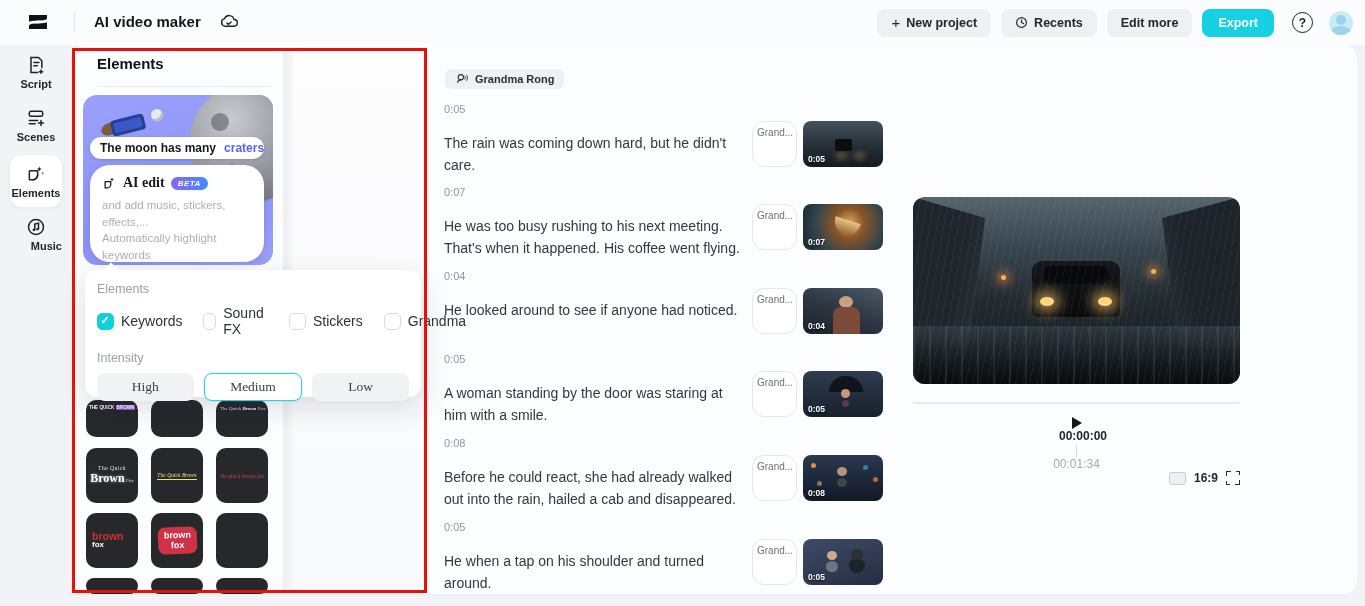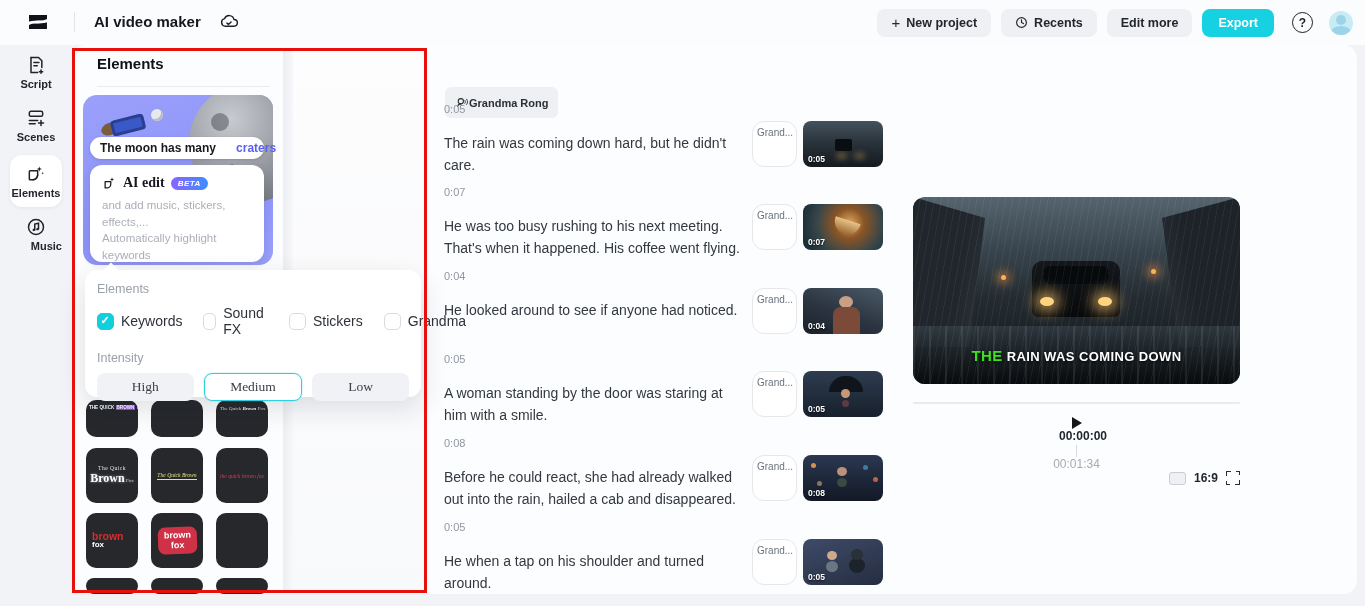--- a/index.html
+++ b/index.html
@@ -50,23 +50,23 @@
            background:linear-gradient(160deg,#9aa0fa 0%,#8d93f8 60%,#9aa0fa 100%); overflow:hidden; }
   .moon { position:absolute; right:-36px; top:-12px; width:120px; height:120px; border-radius:50%;
           background:radial-gradient(circle at 35% 30%, #c8cbd0 0%, #9b9fa5 45%, #5f646b 100%); }
   .moon::before { content:""; position:absolute; left:22px; top:30px; width:18px; height:18px; border-radius:50%; background:rgba(60,64,70,.45); box-shadow:30px 22px 0 -4px rgba(60,64,70,.4), 12px 44px 0 -7px rgba(60,64,70,.4); }
   .sat-body { position:absolute; left:28px; top:22px; width:34px; height:16px; border-radius:4px; background:#3a59c9; transform:rotate(-14deg); box-shadow:inset 0 0 0 3px #2b3f8e; }
   .sat-dish { position:absolute; left:18px; top:28px; width:18px; height:12px; border-radius:50%; background:#7a5c3a; transform:rotate(-20deg); }
   .sat-cap  { position:absolute; left:68px; top:14px; width:12px; height:12px; border-radius:50%; background:#e8e9ec; box-shadow:inset -2px -2px 0 #b9bcc2; }
   .caption-pill { position:absolute; left:90px; top:137px; width:174px; height:22px; border-radius:12px; background:#ffffff;
                   display:flex; align-items:center; padding:0 10px; font-size:12px; font-weight:bold; color:#17191e;
                   box-shadow:0 1px 3px rgba(25,30,50,.18); z-index:4; white-space:nowrap; }
-  .caption-pill .kw { color:#5c5ff5; margin-left:20px; }
-
-  .ai-card { position:absolute; left:90px; top:165px; width:174px; height:97px; border-radius:12px; background:#ffffff;
+  .caption-pill .kw { color:#5c5ff5; margin-left:8px; }
+
+  .ai-card { position:absolute; left:90px; top:165px; width:174px; height:97px; border-radius:20px; background:#ffffff;
              padding:10px 12px 0; z-index:4; box-shadow:0 2px 8px rgba(25,30,50,.12); }
   .ai-head { display:flex; align-items:center; gap:6px; }
   .ai-title { font-family:"Liberation Serif", serif; font-size:14px; font-weight:bold; color:#17191e; }
   .beta { font-size:8px; font-weight:bold; font-style:italic; color:#ffffff; letter-spacing:.5px;
           background:linear-gradient(90deg,#8a63ff,#3f8cff); border-radius:7px; padding:2px 7px; }
   .ai-desc { margin-top:6px; font-size:11.5px; line-height:1.45; color:#abafb8; }
   .ai-foot { display:flex; align-items:center; gap:8px; margin-top:8px; }
   .settings-btn { width:34px; height:30px; border:none; border-radius:9px; background:#eef0f3; display:flex;
                   align-items:center; justify-content:center; cursor:pointer; }
   .apply-btn { flex:1; height:30px; border:none; border-radius:16px; background:#17191d; color:#ffffff;
@@ -106,22 +106,22 @@
   .t-r3c1 .w2 { font-size:8px; font-weight:bold; color:#ffffff; line-height:1.1; }
   .t-r3c2 .badge { background:#cf3246; border-radius:7px; padding:3px 6px; text-align:center; transform:rotate(-2deg); }
   .t-r3c2 .w1 { display:block; font-size:9px; font-weight:bold; color:#ffffff; line-height:1.15; }
   .t-r3c2 .w2 { display:block; font-size:9px; font-weight:bold; color:#ffffff; line-height:1.15; }
 
   
   .annotation { position:absolute; left:72px; top:48px; width:355px; height:545px; border:3px solid #e8100c; z-index:50; pointer-events:none; }
 
   
   #main { position:absolute; left:444px; top:45px; width:460px; height:561px; z-index:2; }
-  .voice-chip { position:absolute; left:1px; top:42px; height:31px; border-radius:6px; background:#eef0f3;
-                display:flex; align-items:center; gap:0; padding:0 10px; cursor:pointer; }
+  .voice-chip { position:absolute; left:1px; top:24px; height:20px; border-radius:6px; background:#eef0f3;
+                display:flex; align-items:center; gap:6px; padding:0 10px; cursor:pointer; }
   .voice-chip span { font-size:11px; font-weight:bold; color:#2a2f36; }
   .t-row { position:absolute; left:0; width:445px; height:82px; }
   .t-time { font-size:11px; color:#9196a0; }
   .t-text { margin-top:17px; width:305px; font-size:14px; line-height:1.58; color:#33383f; cursor:text; }
   .grand-card { position:absolute; left:308px; top:18px; width:45px; height:46px; background:#ffffff;
                 border:1px solid #e5e7eb; border-radius:12px; padding:5px 4px; font-size:10px; color:#6b727e; cursor:pointer; }
   .thumb { position:absolute; left:359px; top:18px; width:80px; height:46px; border-radius:8px; overflow:hidden; cursor:pointer; }
   .thumb .tt { position:absolute; left:5px; bottom:3px; font-size:8.5px; font-weight:bold; color:#ffffff; text-shadow:0 1px 2px rgba(0,0,0,.8); }
   .sc-city { background:linear-gradient(180deg,#44525e 0%,#2a343c 45%,#141a20 100%); }
   .sc-city::before { content:""; position:absolute; left:32px; top:18px; width:17px; height:12px; background:#0b0e11; border-radius:2px;
@@ -444,23 +444,20 @@
 
   <div id="preview-col">
     <div class="video">
       <div class="bld-l"></div>
       <div class="bld-r"></div>
       <div class="lamp" style="left:88px; top:78px;"></div>
       <div class="lamp" style="right:84px; top:72px;"></div>
       <div class="car"></div>
       <div class="road"></div>
       <div class="rain"></div>
-      <div class="caption">
-        <span class="kw">THE</span><span> RAIN WAS COMING DOWN</span>
-      </div>
     </div>
     <div class="progress"></div>
     <div class="controls">
       <div class="play-btn"></div>
       <span class="cur-time">00:00:00</span>
       <span class="sep">|</span>
       <span class="dur-time">00:01:34</span>
       <div class="ctrl-right">
         <div class="ratio-ic"></div>
         <span class="ratio-lbl">16:9</span>

